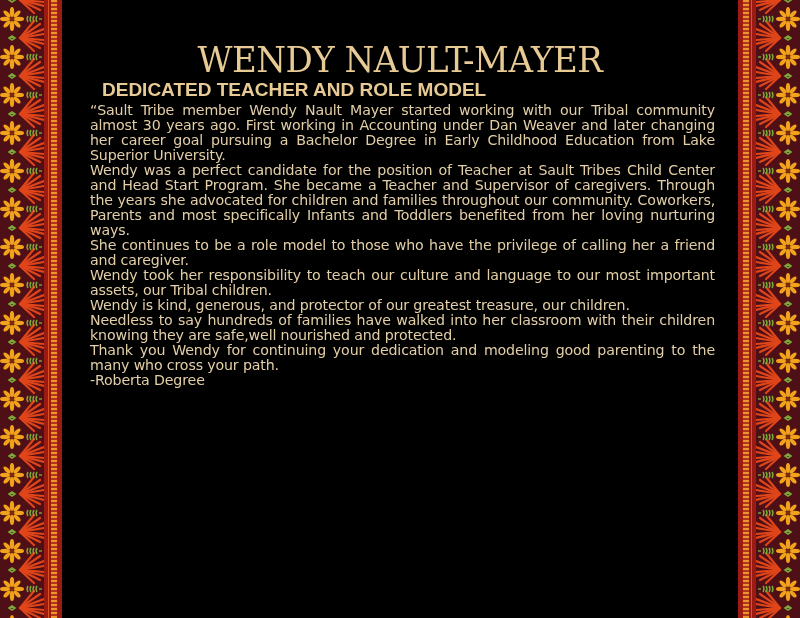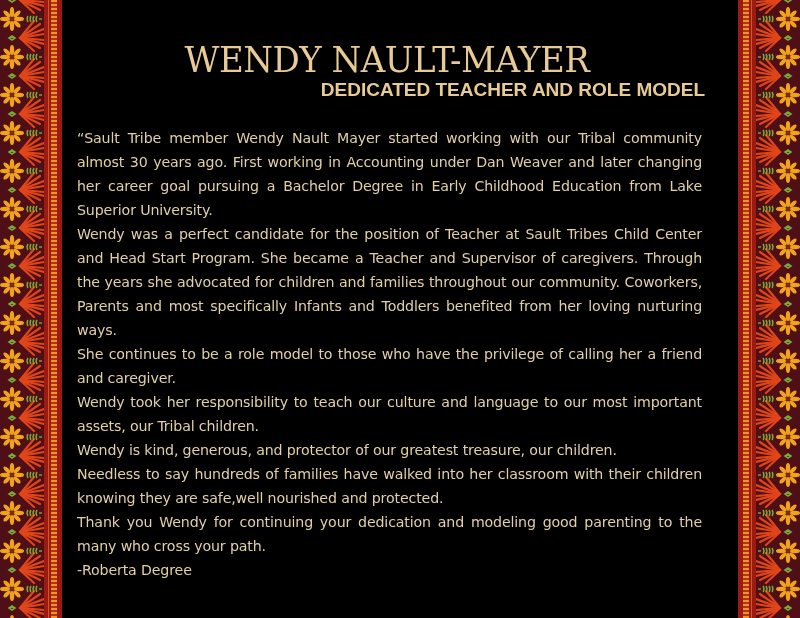--- a/index.html
+++ b/index.html
@@ -31,49 +31,49 @@
   }
   .border .stripe .edge {
     position: absolute; top: 0; left: 4px; width: 1px; height: 100%;
     background: #d4581c;
   }
   .motif {
     position: absolute; left: 0; width: 44px; height: 38px;
   }
 
   .content {
-    position: absolute; left: 69px; top: 0; width: 636px;
+    position: absolute; left: 82px; top: 0; width: 636px;
   }
   .title {
     margin: 40px 0 0 0;
     text-align: center;
     font-family: "DejaVu Serif", serif;
     font-size: 34px;
     font-weight: normal;
     letter-spacing: -0.5px;
     color: #e8cb94;
     line-height: 38px;
     transform: scaleY(1.05);
   }
   .subtitle {
     margin: 0;
-    text-align: right;
+    text-align: left;
     font-family: "Liberation Sans", sans-serif;
     font-weight: bold;
     font-size: 19px;
     color: #e8cb94;
     line-height: 24px;
     padding-left: 20px;
   }
   .body {
-    margin-top: 24px;
+    margin-top: 1px;
     padding: 0 3px 0 8px;
     font-family: "DejaVu Sans", sans-serif;
     font-size: 14.2px;
-    line-height: 24px;
+    line-height: 15px;
     color: #e3cfa7;
     text-align: justify;
     letter-spacing: -0.15px;
   }
   .body p { margin: 0; }
 </style>
 </head>
 <body>
 
 <div class="border left">

